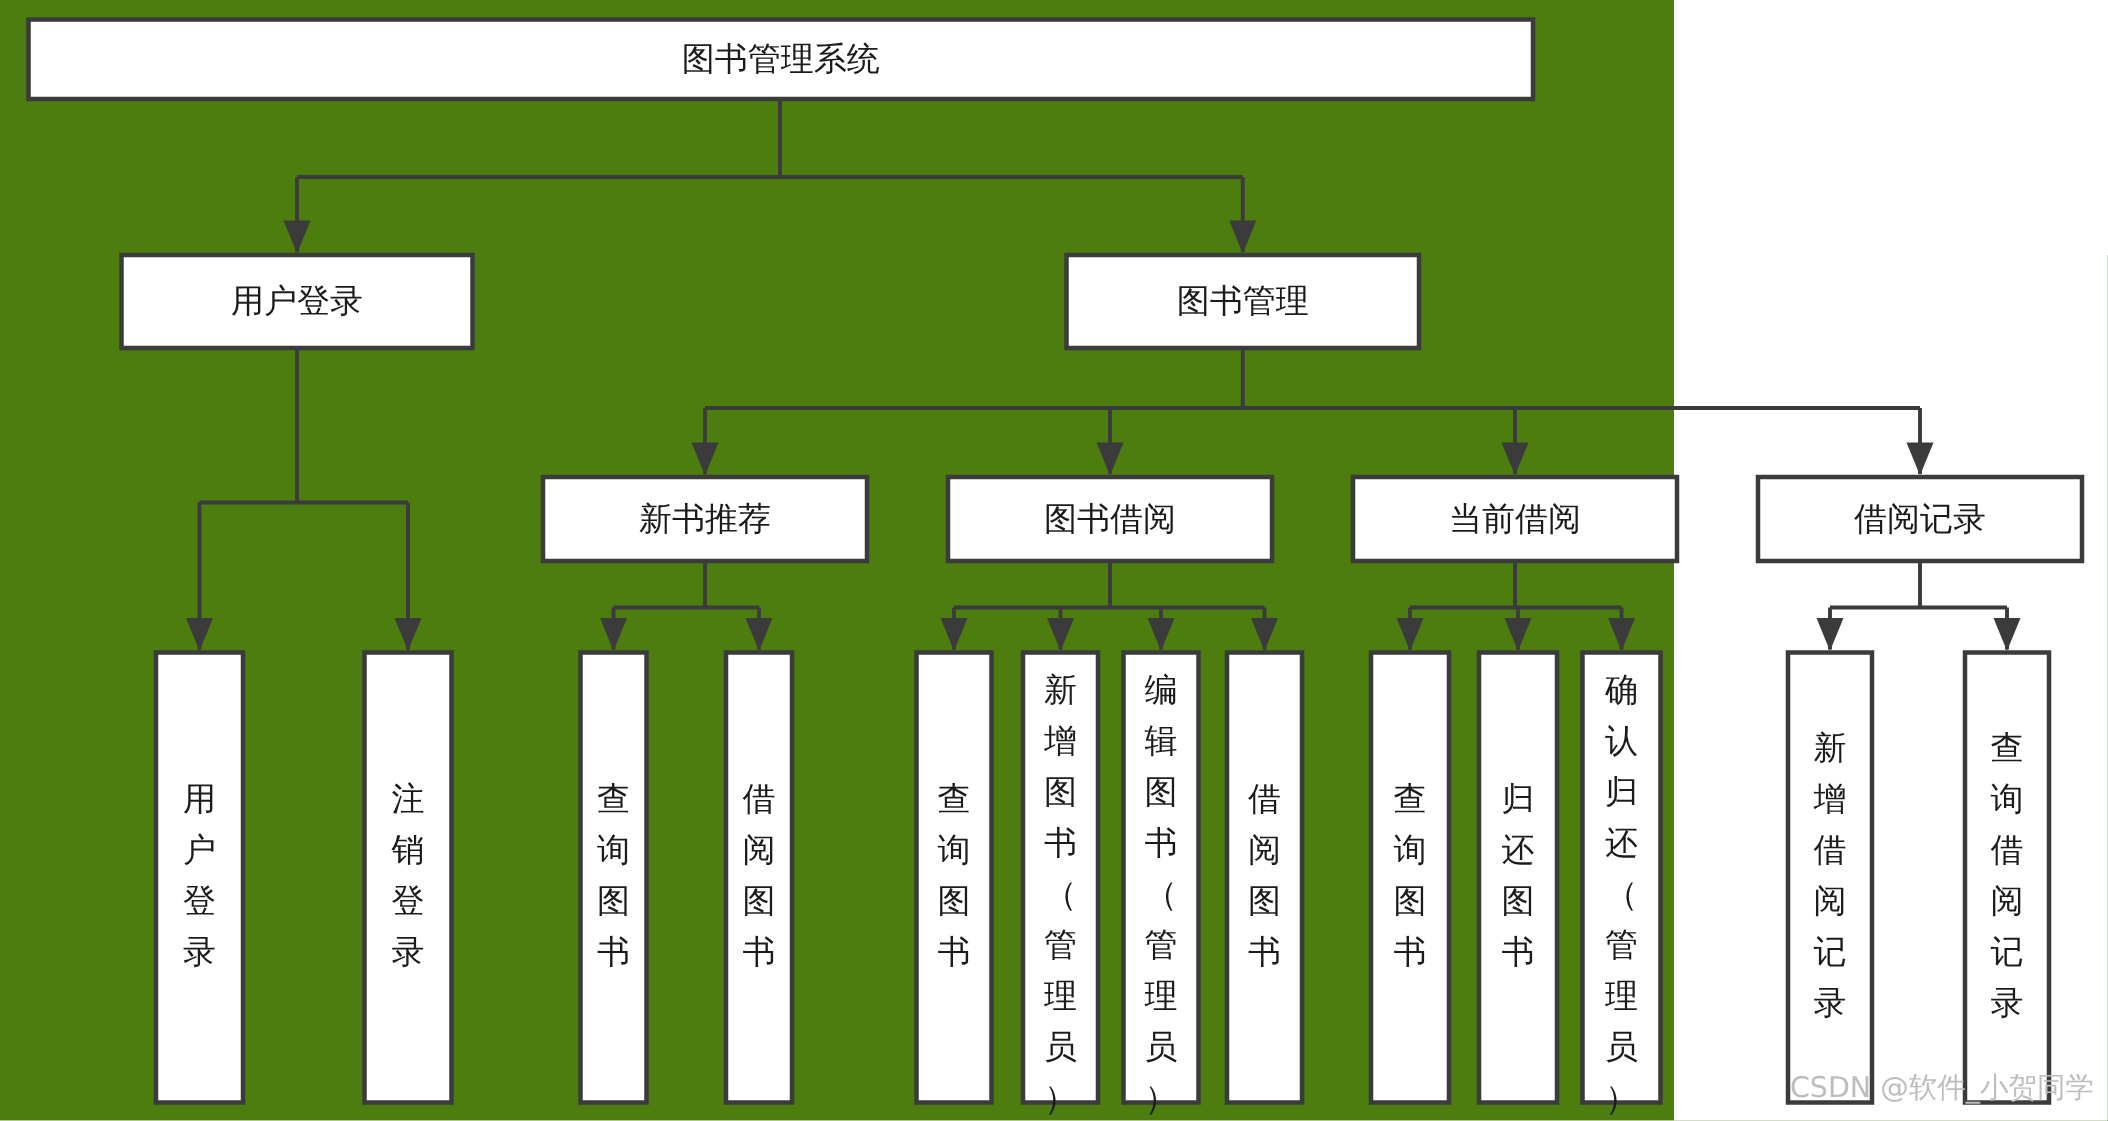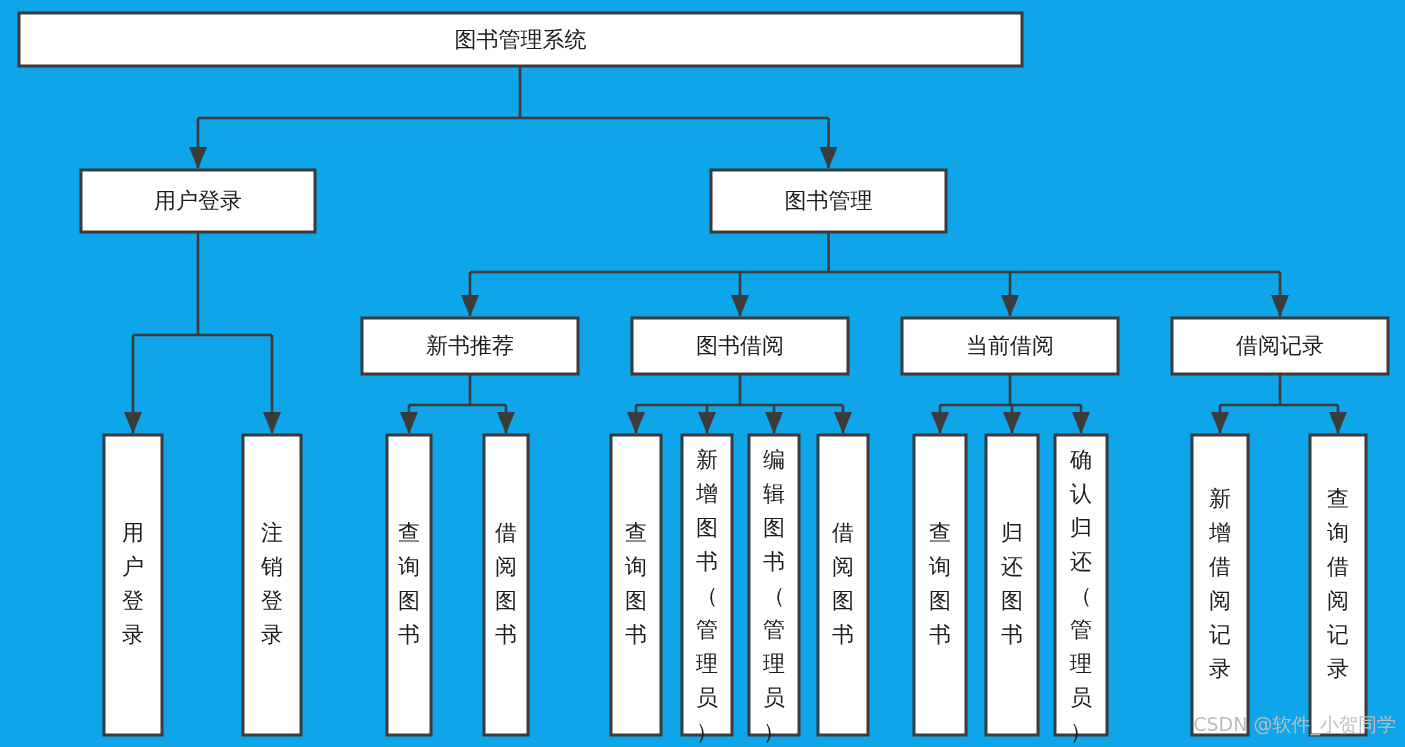--- a/index.html
+++ b/index.html
@@ -8,23 +8,23 @@
     background: #ffffff;
   }
   body {
     width: 1405px;
     height: 747px;
     font-family: "DejaVu Sans", "Liberation Sans", sans-serif;
     overflow: hidden;
   }
   #diagram-root {
     position: relative;
-    width: 1405px;
+    width: 1116px;
     height: 747px;
-    background: #0ea5e9;
+    background: #4d7c0f;
   }
   svg.diagram {
     display: block;
     width: 1405px;
     height: 747px;
   }
   .node-rect {
     fill: #ffffff;
     stroke: #3b3b3b;
     stroke-width: 3;

